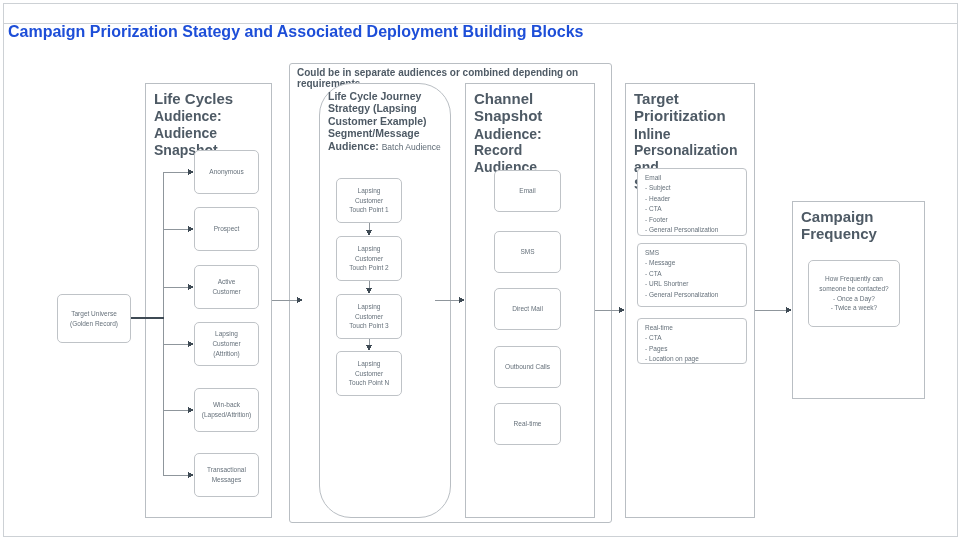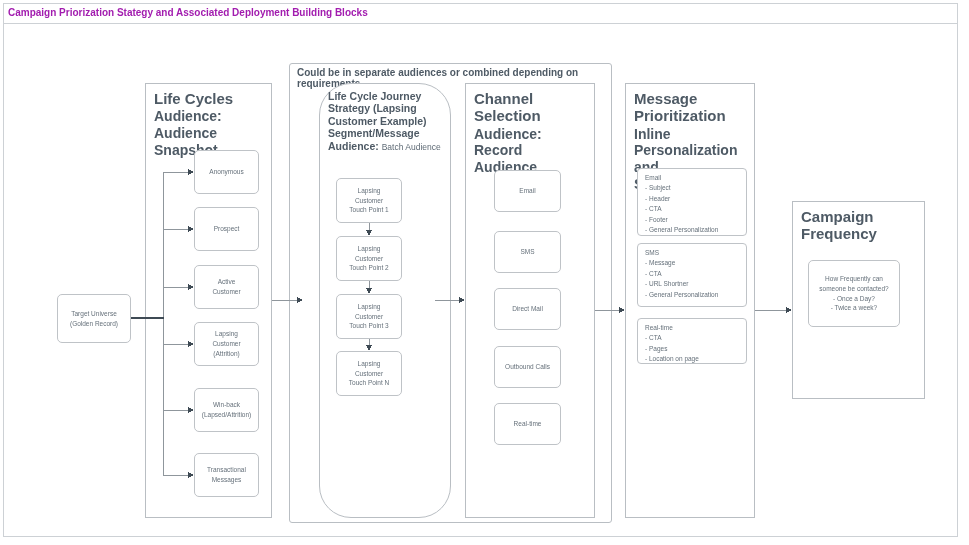--- a/index.html
+++ b/index.html
@@ -3,21 +3,21 @@
 <meta charset="utf-8">
 <style>
   html,body{margin:0;padding:0;background:#ffffff;}
   #canvas{
     position:relative;width:969px;height:545px;background:#ffffff;
     font-family:"Liberation Sans",sans-serif;color:#5f6b76;overflow:hidden;
   }
   .abs{position:absolute;box-sizing:border-box;}
   .page-border{border:1px solid #cdd1d5;}
   .title-bar{border-bottom:1px solid #cdd1d5;}
-  .page-title{font-size:10px;font-weight:bold;color:#a21caf;padding:4px 0 0 5px;}
+  .page-title{font-size:16px;font-weight:bold;color:#1d4ed8;padding:20px 0 0 5px;}
   .panel{border:1px solid #b9bec3;background:#ffffff;}
   .panel-head{padding:6px 8px 0 8px;}
   .panel-title{font-size:15px;font-weight:bold;color:#4e5a65;line-height:1.15;}
   .panel-sub{font-size:14px;font-weight:bold;color:#4e5a65;line-height:1.2;margin-top:1px;}
   .jtitle{font-size:10.5px;font-weight:bold;color:#4e5a65;line-height:1.18;}
   .jtitle .reg{font-weight:normal;font-size:8.5px;color:#5f6b76;}
   .node{
     border:1px solid #bfc3c7;border-radius:5px;background:#ffffff;
     display:flex;align-items:center;justify-content:center;text-align:center;
     font-size:6.5px;line-height:1.5;color:#65707a;padding:2px;
@@ -79,34 +79,34 @@
 Touch Point 2</div>
   <div class="abs node pre" style="left:336px;top:294px;width:66px;height:45px;">Lapsing
 Customer
 Touch Point 3</div>
   <div class="abs node pre" style="left:336px;top:351px;width:66px;height:45px;">Lapsing
 Customer
 Touch Point N</div>
 
   <div class="abs panel" style="left:465px;top:83px;width:130px;height:435px;">
     <div class="panel-head">
-      <div class="panel-title">Channel Selection</div>
+      <div class="panel-title">Channel Snapshot</div>
       <div class="panel-sub pre">Audience: Record
 Audience</div>
     </div>
   </div>
   <div class="abs node" style="left:494px;top:170px;width:67px;height:42px;">Email</div>
   <div class="abs node" style="left:494px;top:231px;width:67px;height:42px;">SMS</div>
   <div class="abs node" style="left:494px;top:288px;width:67px;height:42px;">Direct Mail</div>
   <div class="abs node" style="left:494px;top:346px;width:67px;height:42px;">Outbound Calls</div>
   <div class="abs node" style="left:494px;top:403px;width:67px;height:42px;">Real-time</div>
 
   <div class="abs panel" style="left:625px;top:83px;width:130px;height:435px;">
     <div class="panel-head">
-      <div class="panel-title">Message Prioritization</div>
+      <div class="panel-title">Target Prioritization</div>
       <div class="panel-sub pre">Inline Personalization and
 Smart Assets</div>
     </div>
   </div>
   <div class="abs listbox pre" style="left:637px;top:168px;width:110px;height:68px;">Email
 - Subject
 - Header
 - CTA
 - Footer
 - General Personalization</div>

